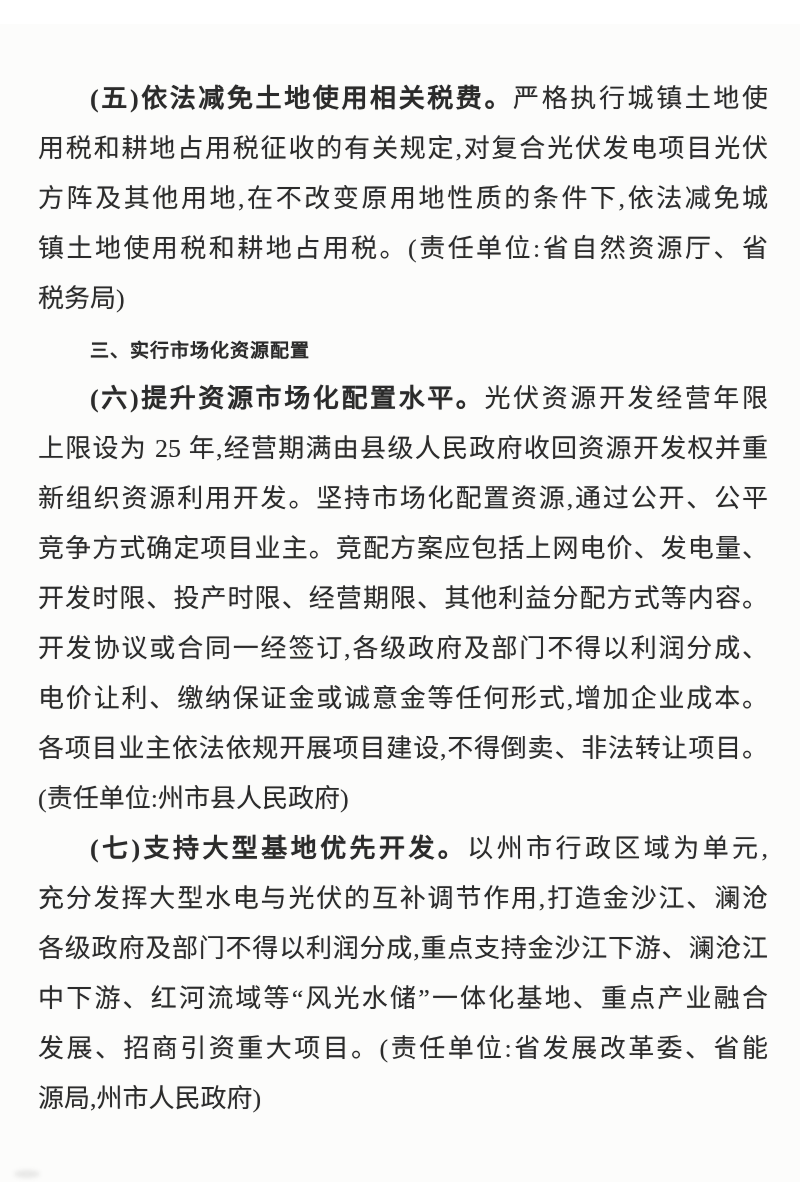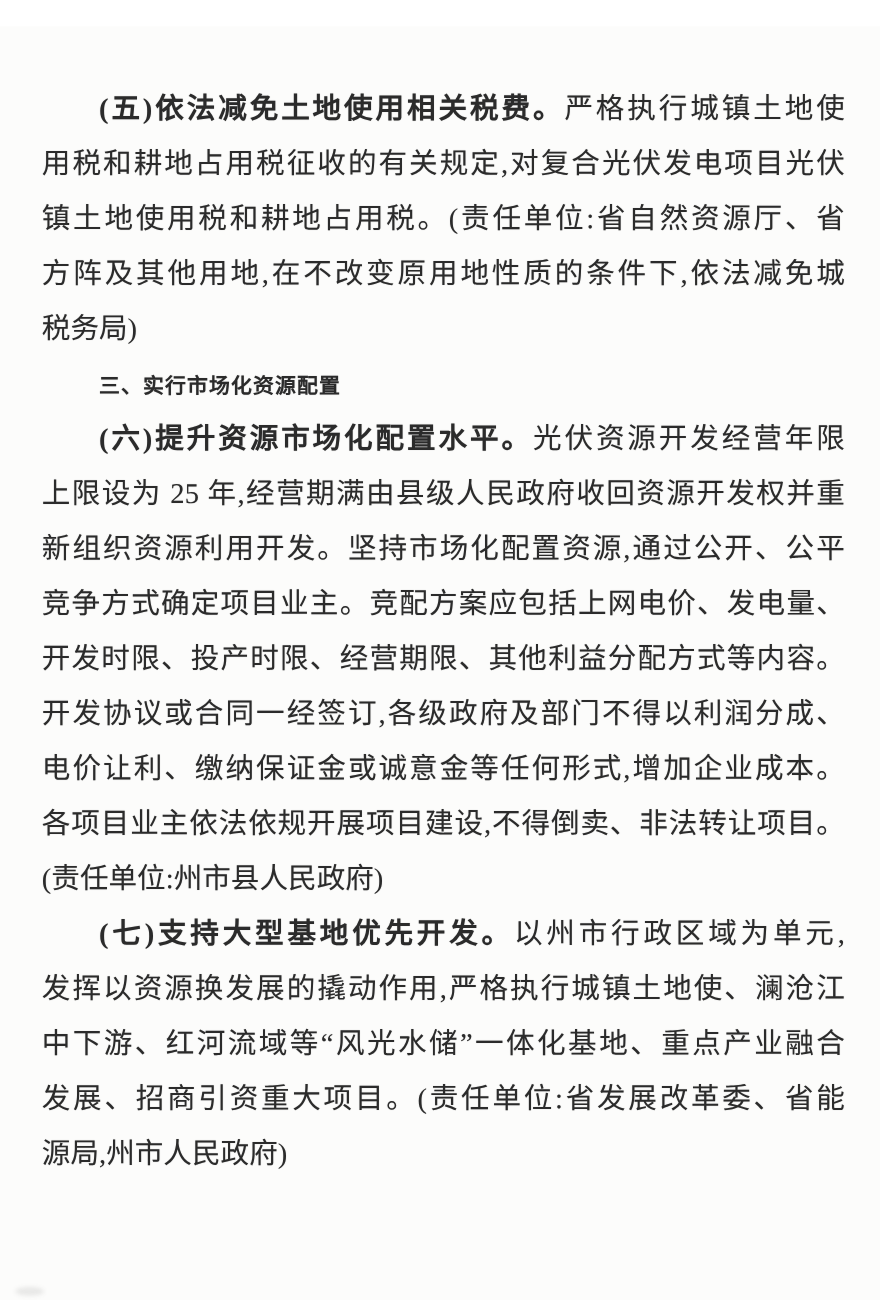--- a/index.html
+++ b/index.html
@@ -64,34 +64,35 @@
     filter: blur(2px);
   }
 </style>
 </head>
 <body>
 
 <div class="page">
   <div id="text-block">
       <div class="line body fill indent"><span class="seg bold">(五)依法减免土地使用相关税费。</span><span class="seg">严格执行城镇土地使</span></div>
       <div class="line body fill"><span class="seg">用税和耕地占用税征收的有关规定,对复合光伏发电项目光伏</span></div>
+      <div class="line body fill"><span class="seg">方阵及其他用地,在不改变原用地性质的条件下,依法减免城</span></div>
       <div class="line body fill"><span class="seg">镇土地使用税和耕地占用税。(责任单位:省自然资源厅、省</span></div>
-      <div class="line body fill"><span class="seg">方阵及其他用地,在不改变原用地性质的条件下,依法减免城</span></div>
       <div class="line body"><span class="seg">税务局)</span></div>
       <div class="line heading indent"><span class="seg bold">三、实行市场化资源配置</span></div>
       <div class="line body fill indent"><span class="seg bold">(六)提升资源市场化配置水平。</span><span class="seg">光伏资源开发经营年限</span></div>
       <div class="line body fill"><span class="seg">上限设为 25 年,经营期满由县级人民政府收回资源开发权并重</span></div>
       <div class="line body fill"><span class="seg">新组织资源利用开发。坚持市场化配置资源,通过公开、公平</span></div>
       <div class="line body fill"><span class="seg">竞争方式确定项目业主。竞配方案应包括上网电价、发电量、</span></div>
       <div class="line body fill"><span class="seg">开发时限、投产时限、经营期限、其他利益分配方式等内容。</span></div>
       <div class="line body fill"><span class="seg">开发协议或合同一经签订,各级政府及部门不得以利润分成、</span></div>
       <div class="line body fill"><span class="seg">电价让利、缴纳保证金或诚意金等任何形式,增加企业成本。</span></div>
       <div class="line body fill"><span class="seg">各项目业主依法依规开展项目建设,不得倒卖、非法转让项目。</span></div>
       <div class="line body"><span class="seg">(责任单位:州市县人民政府)</span></div>
       <div class="line body fill indent"><span class="seg bold">(七)支持大型基地优先开发。</span><span class="seg">以州市行政区域为单元,</span></div>
-      <div class="line body fill"><span class="seg">发挥以资源换发展的撬动作用,严格执行城镇土地使、澜沧江</span></div>
+      <div class="line body fill"><span class="seg">充分发挥大型水电与光伏的互补调节作用,打造金沙江、澜沧</span></div>
+      <div class="line body fill"><span class="seg">各级政府及部门不得以利润分成,重点支持金沙江下游、澜沧江</span></div>
       <div class="line body fill"><span class="seg">中下游、红河流域等“风光水储”一体化基地、重点产业融合</span></div>
       <div class="line body fill"><span class="seg">发展、招商引资重大项目。(责任单位:省发展改革委、省能</span></div>
       <div class="line body"><span class="seg">源局,州市人民政府)</span></div>
     </div>
   <div class="scan-smudge"></div>
   <div class="scan-edge-bottom"></div>
 </div>
 
 </body></html>

